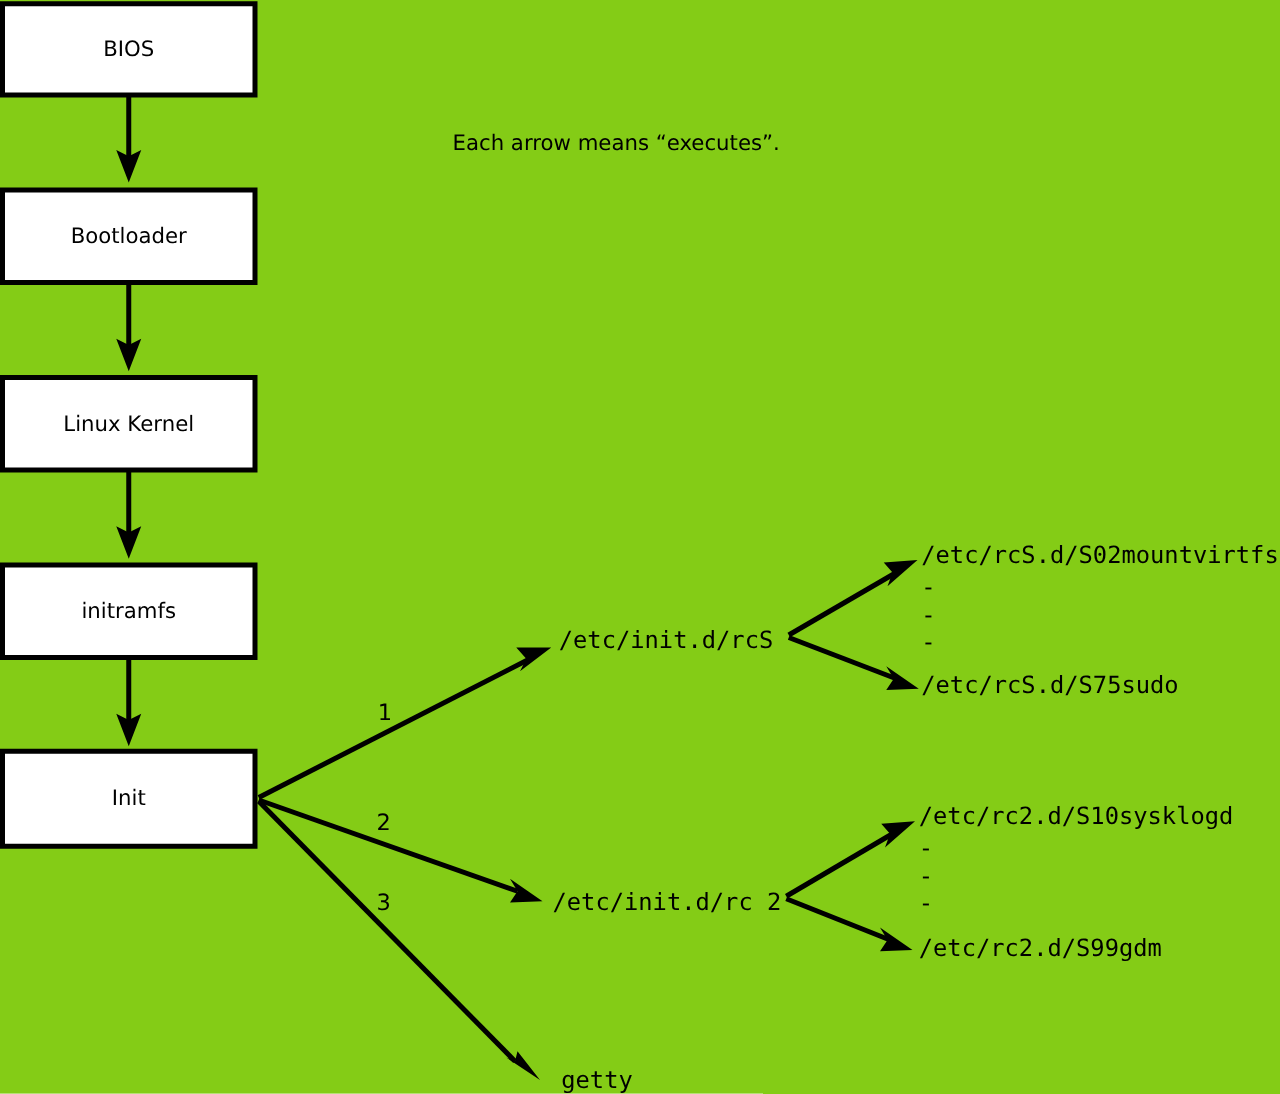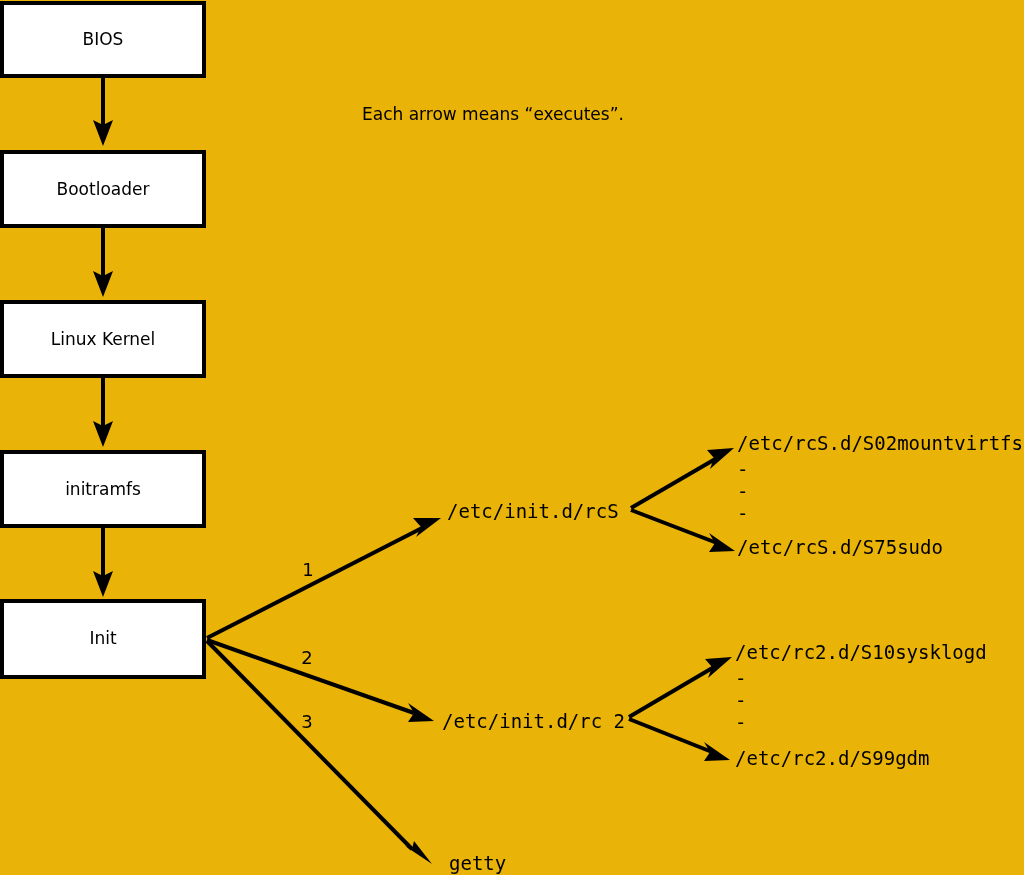--- a/index.html
+++ b/index.html
@@ -11,21 +11,21 @@
   body {
     width: 1024px;
     height: 875px;
     overflow: hidden;
     font-family: "Liberation Sans", sans-serif;
   }
   #diagram-root {
     position: relative;
     width: 1024px;
     height: 875px;
-    background: #eab308;
+    background: #84cc16;
   }
   svg.diagram-canvas {
     display: block;
     width: 1024px;
     height: 875px;
   }
   .box-rect {
     fill: #ffffff;
     stroke: #000000;
     stroke-width: 4;

